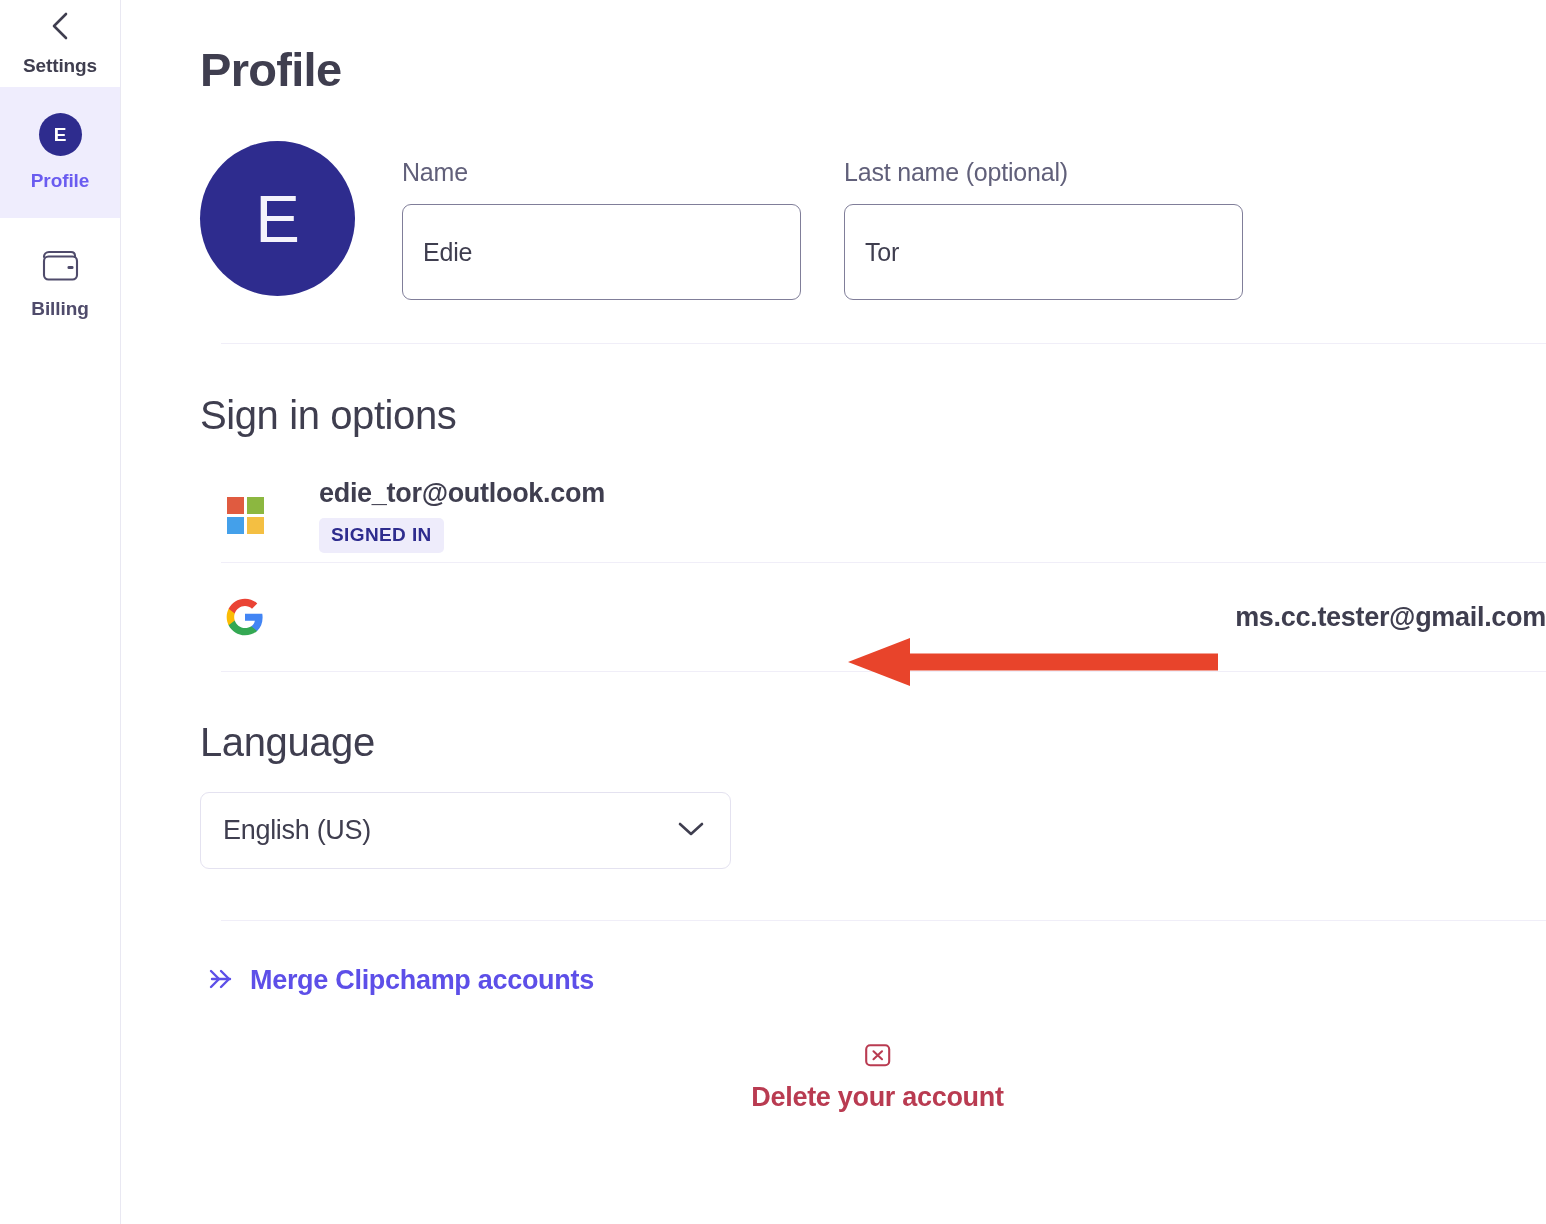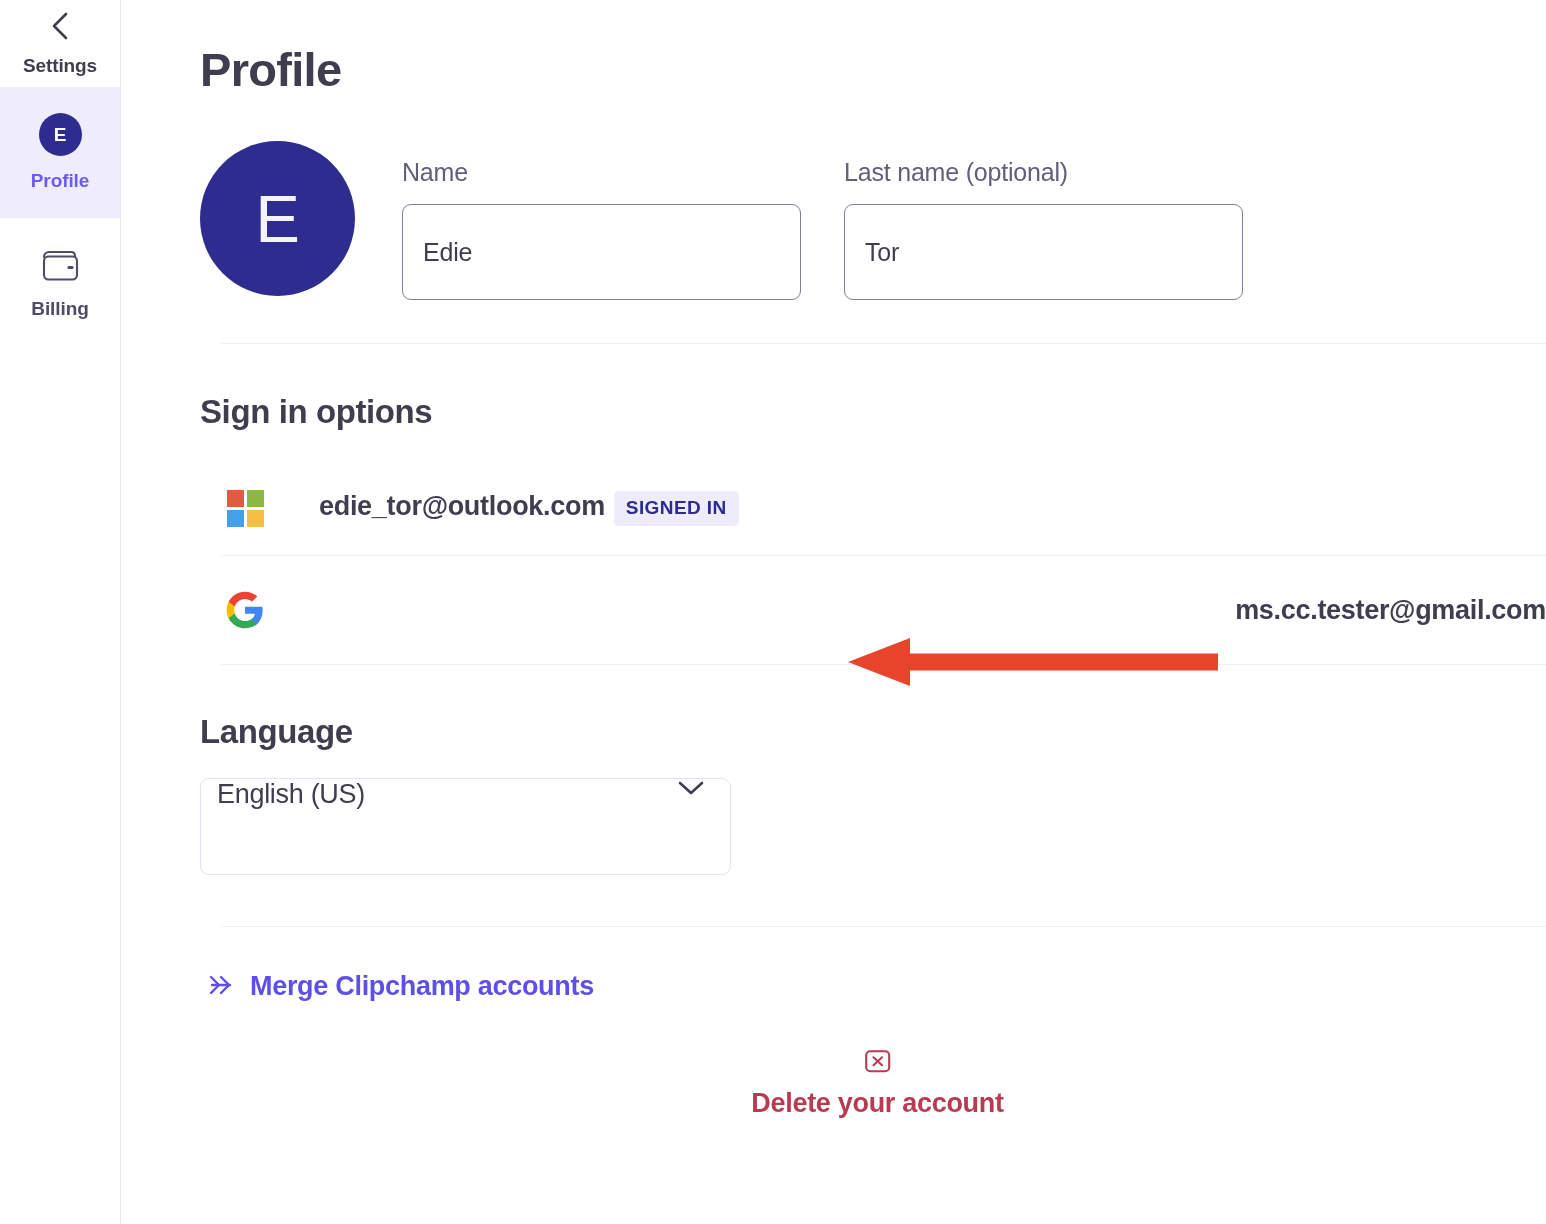--- a/index.html
+++ b/index.html
@@ -142,22 +142,22 @@
     font-family: "Liberation Sans", sans-serif;
     font-size: 25px;
     color: #3f3e4f;
     padding: 0 20px;
     outline: none;
     letter-spacing: -0.2px;
   }
 
   
   .section-title {
-    font-size: 33px;
-    font-weight: 700;
+    font-size: 40px;
+    font-weight: 400;
     color: #3f3e4f;
     letter-spacing: -0.4px;
   }
 
   .signin-section { padding-top: 49px; }
   .signin-list { margin-top: 31px; }
   .signin-row {
     display: flex;
     align-items: center;
     min-height: 93px;
@@ -182,20 +182,21 @@
   }
   .ms-logo i { display: block; }
   .ms-a { background: #e05b40; }
   .ms-b { background: #8cb740; }
   .ms-c { background: #44a0ea; }
   .ms-d { background: #f4bf42; }
 
   .signin-text {
     margin-left: 53px;
     display: flex;
+    flex-direction: column;
     gap: 9px;
   }
   .signin-email {
     font-size: 27px;
     font-weight: 600;
     color: #3f3e4f;
     letter-spacing: -0.3px;
   }
   .signin-email.plain { font-weight: 600; }
   .badge {
@@ -207,28 +208,28 @@
     letter-spacing: 0.4px;
     padding: 6px 12px 7px 12px;
     border-radius: 5px;
   }
 
   
   .language-section { padding-top: 48px; }
   .select-box {
     margin-top: 27px;
     width: 531px;
-    height: 97px;
+    height: 77px;
     border: 1.5px solid #e4e2f0;
     border-radius: 9px;
     background: #ffffff;
     display: flex;
-    align-items: flex-start;
+    align-items: center;
     justify-content: space-between;
-    padding: 0 24px 0 16px;
+    padding: 0 24px 0 22px;
     cursor: pointer;
   }
   .select-value {
     font-size: 27px;
     color: #3f3e4f;
     letter-spacing: -0.3px;
   }
 
   
   .links-section { padding-top: 44px; }

